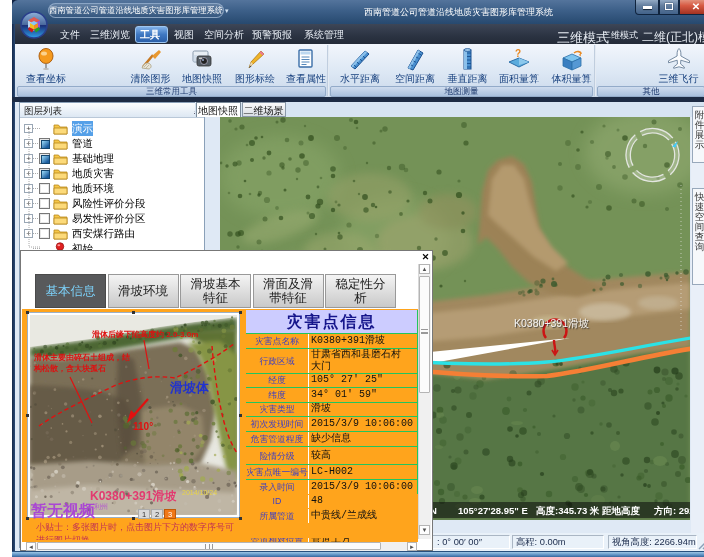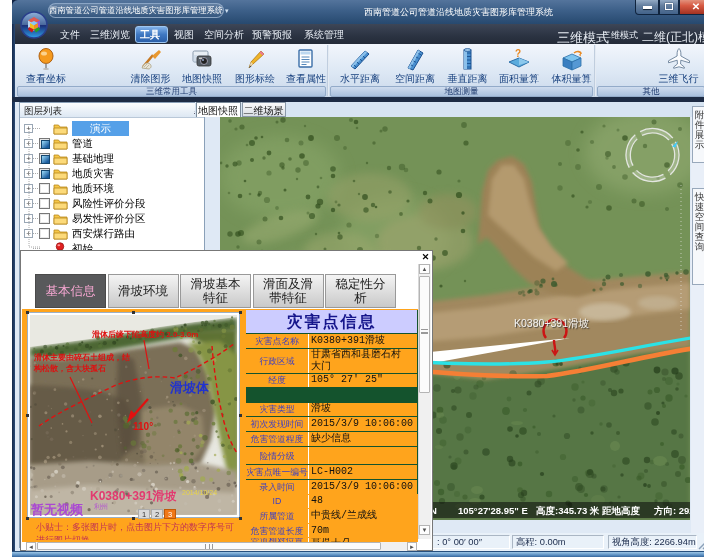--- a/index.html
+++ b/index.html
@@ -55,32 +55,32 @@
 #rtabzone{left:679px;top:117px;width:15px;height:434px;background:#e9eff8;}
 .vtab{position:absolute;left:680px;width:14px;background:#f6f8fb;border:1px solid #98a8bb;border-right:none;color:#333;font-size:9.5px;line-height:10px;text-align:center;padding-top:3px;}
 
 #statusbar{left:380px;top:533px;width:321px;height:18px;background:#e9f1f9;}
 .sbox{position:absolute;top:1.5px;height:14px;border:1px solid #aab6c4;border-bottom-color:#fff;border-right-color:#fff;font-size:9.3px;line-height:13px;color:#1a2a4a;padding-left:3px;background:#e9f1f9;white-space:nowrap;overflow:hidden;}
 
 #popup{left:8px;top:250px;width:413px;height:300px;background:#fff;border:1px solid #777;z-index:10;height:301px;}
 #ptitle{left:0;top:0;width:411px;height:12px;background:linear-gradient(#fefefe,#e4e4e4);font-size:9.5px;font-weight:bold;line-height:12px;color:#000;padding-left:4px;}
 #pclose{left:399px;top:1px;width:11px;height:10px;font-size:9px;line-height:10px;text-align:center;color:#000;font-weight:bold;}
 .ptab{position:absolute;top:23px;height:34px;width:71px;background:linear-gradient(#f4f4f4,#c9c9c9);border:1px solid #999;color:#1a1a1a;font-size:12.5px;text-align:center;display:flex;align-items:center;justify-content:center;line-height:14px;}
-.ptab.active{background:#58595b;color:#f9a8d4;border-color:#4a4a4a;}
+.ptab.active{background:#58595b;color:#7dd3fc;border-color:#4a4a4a;}
 #pcontent{left:1px;top:58px;width:396px;height:233px;background:#ffa41c;}
 
 #photobox{left:5px;top:3px;width:213px;height:206px;background:#fff;border:1px solid #9ab0c8;}
 #photo{left:2px;top:2px;width:207px;height:200px;overflow:hidden;}
 .seldot{position:absolute;width:3px;height:3px;background:#333;z-index:3;}
-#nopvideo{left:3px;top:188px;font-size:13px;font-weight:bold;color:#a83cd8;opacity:0.9;z-index:4;}
+#nopvideo{left:3px;top:188px;font-size:16px;font-weight:bold;color:#a83cd8;opacity:0.9;z-index:4;}
 .pgbtn{position:absolute;top:196px;width:12px;height:10px;background:#d9d9d9;color:#333;font-size:7.5px;line-height:10px;text-align:center;border:1px solid #aaa;z-index:4;}
 #tip1{left:14px;top:212px;width:206px;font-size:9px;color:#c33352;white-space:nowrap;overflow:hidden;}
 #tip2{left:14px;top:225px;width:206px;height:6px;font-size:9px;color:#c33352;white-space:nowrap;overflow:hidden;}
 
-#dtable{left:224px;top:1px;width:172px;height:184px;background:#14532d;}
+#dtable{left:224px;top:1px;width:172px;height:184px;background:#22c55e;}
 #dhead{left:0;top:0;width:171px;height:23px;background:#ccccff;color:#16168c;font-weight:bold;font-size:16px;line-height:23px;text-align:center;letter-spacing:2px;}
 .drow{position:absolute;left:0;width:171px;background:#ffa41c;overflow:hidden;}
 .dlab{position:absolute;left:0;top:0;width:63px;height:100%;color:#4040c0;font-size:8.8px;white-space:nowrap;display:flex;align-items:center;justify-content:center;text-align:center;border-right:1px solid #fff;line-height:10px;}
 .dval{position:absolute;left:65px;top:0;width:106px;height:100%;color:#101010;font-size:10px;font-family:"Liberation Mono","Liberation Sans",monospace;display:flex;align-items:center;white-space:nowrap;overflow:hidden;line-height:12px;}
 
 .sb{background:#f0f0f0;}
 .sbtn{position:absolute;background:#fdfdfd;border:1px solid #b4b4b4;color:#505050;text-align:center;}
 .sthumb{position:absolute;background:#fbfbfb;border:1px solid #b4b4b4;border-radius:1px;}
 </style></head>
 <body>
@@ -253,21 +253,21 @@
    <svg class="abs" style="left:172px;top:3px;" width="10" height="10" viewBox="0 0 10 10">
           <path d="M2 8 L5 5 M4 2 L8 6 M3 5.5 L6.5 2.5 L8 4 L4.5 7.5 Z" stroke="#667" stroke-width="1" fill="#cdd6e2"></path>
         </svg>
  </div>
  <div class="trow" style="top:18px;">
         <div class="plus">+</div>
         <svg width="15" height="12" viewBox="0 0 15 12" style="position:absolute;left:33px;top:2px;">
           <path d="M1 3 L1 11 L14 11 L14 4 L7 4 L5.5 2 L1 2 Z" fill="#f5c648" stroke="#b8881c" stroke-width="0.8"></path>
           <path d="M1 5 L14 5 L14 11 L1 11 Z" fill="#fcda7a" stroke="#b8881c" stroke-width="0.8"></path>
         </svg>
-        <div class="tlabel" style="background:#55a0e8;color:#fff;padding:0 18px;">演示</div>
+        <div class="tlabel" style="background:#55a0e8;color:#fff;padding:0 0;">演示</div>
       </div>
  <div class="trow" style="top:33px;">
         <div class="plus">+</div>
         <div class="cbox on"></div>
         <svg width="15" height="12" viewBox="0 0 15 12" style="position:absolute;left:33px;top:2px;">
           <path d="M1 3 L1 11 L14 11 L14 4 L7 4 L5.5 2 L1 2 Z" fill="#f5c648" stroke="#b8881c" stroke-width="0.8"></path>
           <path d="M1 5 L14 5 L14 11 L1 11 Z" fill="#fcda7a" stroke="#b8881c" stroke-width="0.8"></path>
         </svg>
         <div class="tlabel">管道</div>
       </div>
@@ -1379,55 +1379,56 @@
             <div class="dval" style="">K0380+391滑坡</div>
           </div>
      <div class="drow" style="top:38.5px;height:24px;">
             <div class="dlab">行政区域</div>
             <div class="dval" style="white-space:normal;">甘肃省西和县磨石村<br>大门</div>
           </div>
      <div class="drow" style="top:63.5px;height:13.5px;">
             <div class="dlab">经度</div>
             <div class="dval" style="">105° 27′ 25″</div>
           </div>
+     <div class="drow" style="top:78px;height:13.5px;">
+            <div class="dlab">纬度</div>
+            <div class="dval" style="">34° 01′ 59″</div>
+          </div>
      <div class="drow" style="top:92.5px;height:13.5px;">
             <div class="dlab">灾害类型</div>
             <div class="dval" style="">滑坡</div>
           </div>
      <div class="drow" style="top:107px;height:13.5px;">
             <div class="dlab">初次发现时间</div>
             <div class="dval" style="">2015/3/9 10:06:00</div>
           </div>
      <div class="drow" style="top:121.5px;height:14.5px;">
             <div class="dlab">危害管道程度</div>
             <div class="dval" style="">缺少信息</div>
           </div>
      <div class="drow" style="top:137px;height:17px;">
             <div class="dlab">险情分级</div>
+            <div class="dval" style="">较高</div>
           </div>
      <div class="drow" style="top:155px;height:13.5px;">
             <div class="dlab">灾害点唯一编号</div>
             <div class="dval" style="">LC-H002</div>
           </div>
      <div class="drow" style="top:169.5px;height:14px;">
             <div class="dlab">录入时间</div>
             <div class="dval" style="">2015/3/9 10:06:00</div>
           </div>
      <div class="drow" style="top:184.5px;height:13.5px;">
             <div class="dlab">ID</div>
             <div class="dval" style="">48</div>
           </div>
      <div class="drow" style="top:199px;height:14px;">
             <div class="dlab">所属管道</div>
             <div class="dval" style="">中贵线/兰成线</div>
           </div>
-     <div class="drow" style="top:214px;height:13px;">
-            <div class="dlab">危害管道长度</div>
-            <div class="dval" style="">70m</div>
-          </div>
      <div class="drow" style="top:228px;height:4px;">
             <div class="dlab">管道相对位置</div>
             <div class="dval" style="">管道上方</div>
           </div>
    </div>
  </div>
 
  <div class="abs sb" style="left:397px;top:13px;width:13px;height:275px;border-left:1px solid #d8d8d8;"></div>
  <div class="sbtn" style="left:398px;top:13px;width:11px;height:10px;font-size:6px;line-height:9px;">▲</div>
  <div class="sthumb" style="left:398px;top:25px;width:11px;height:117px;"></div>

